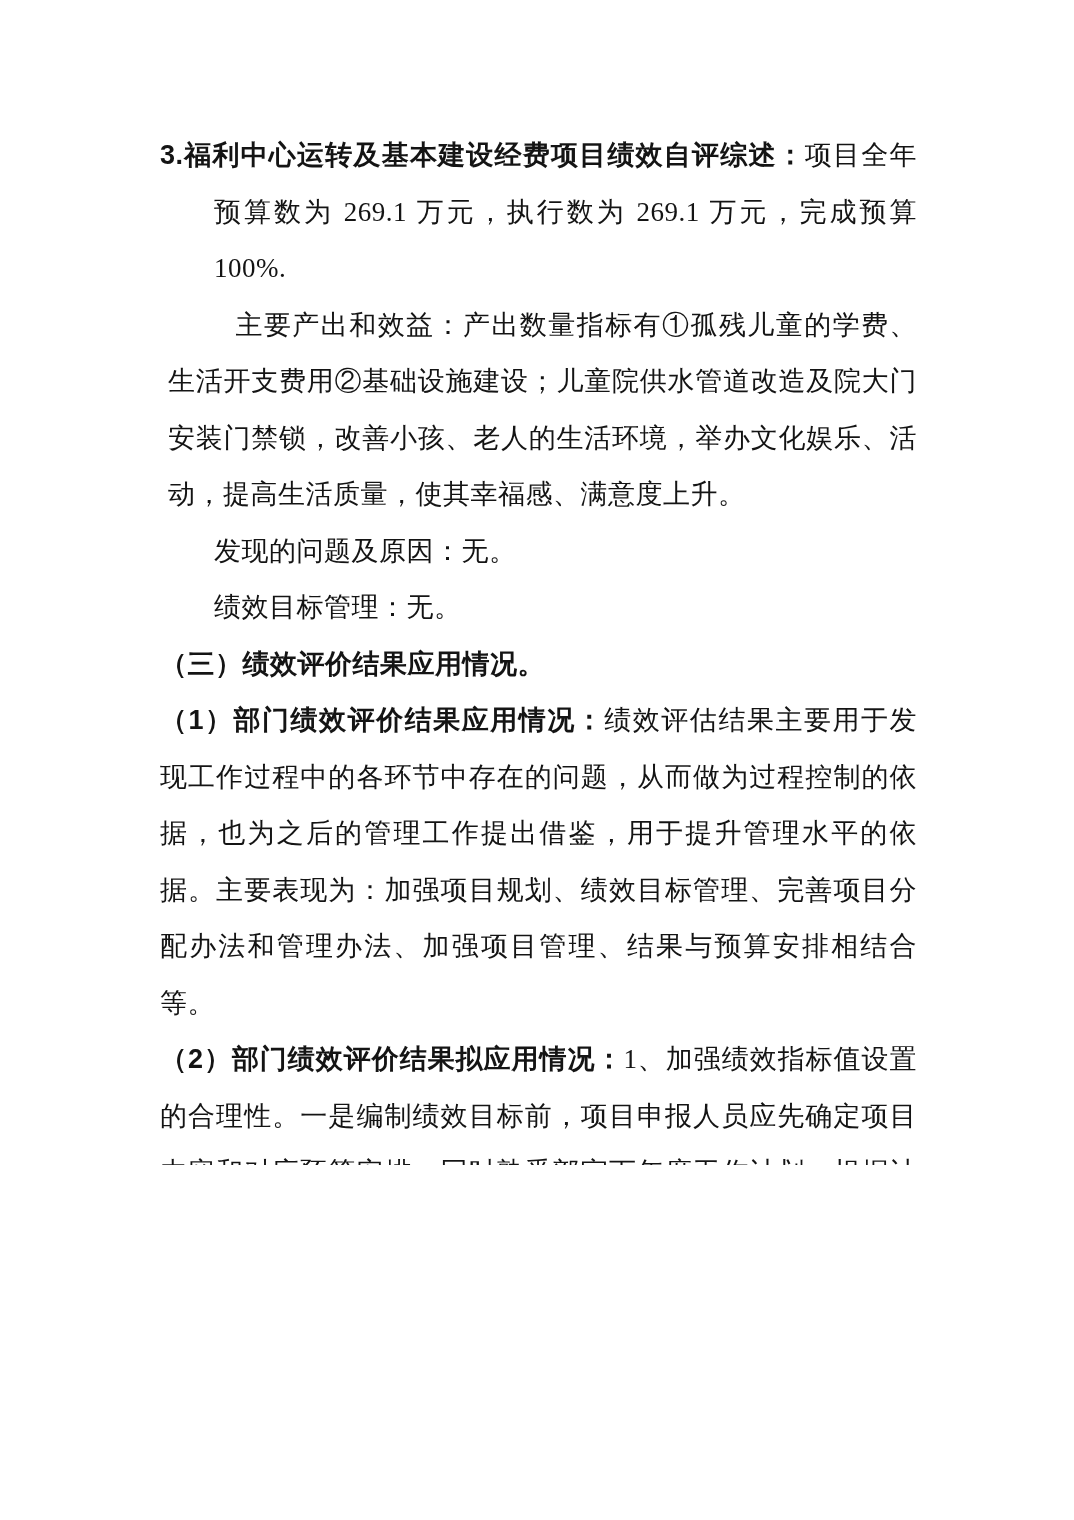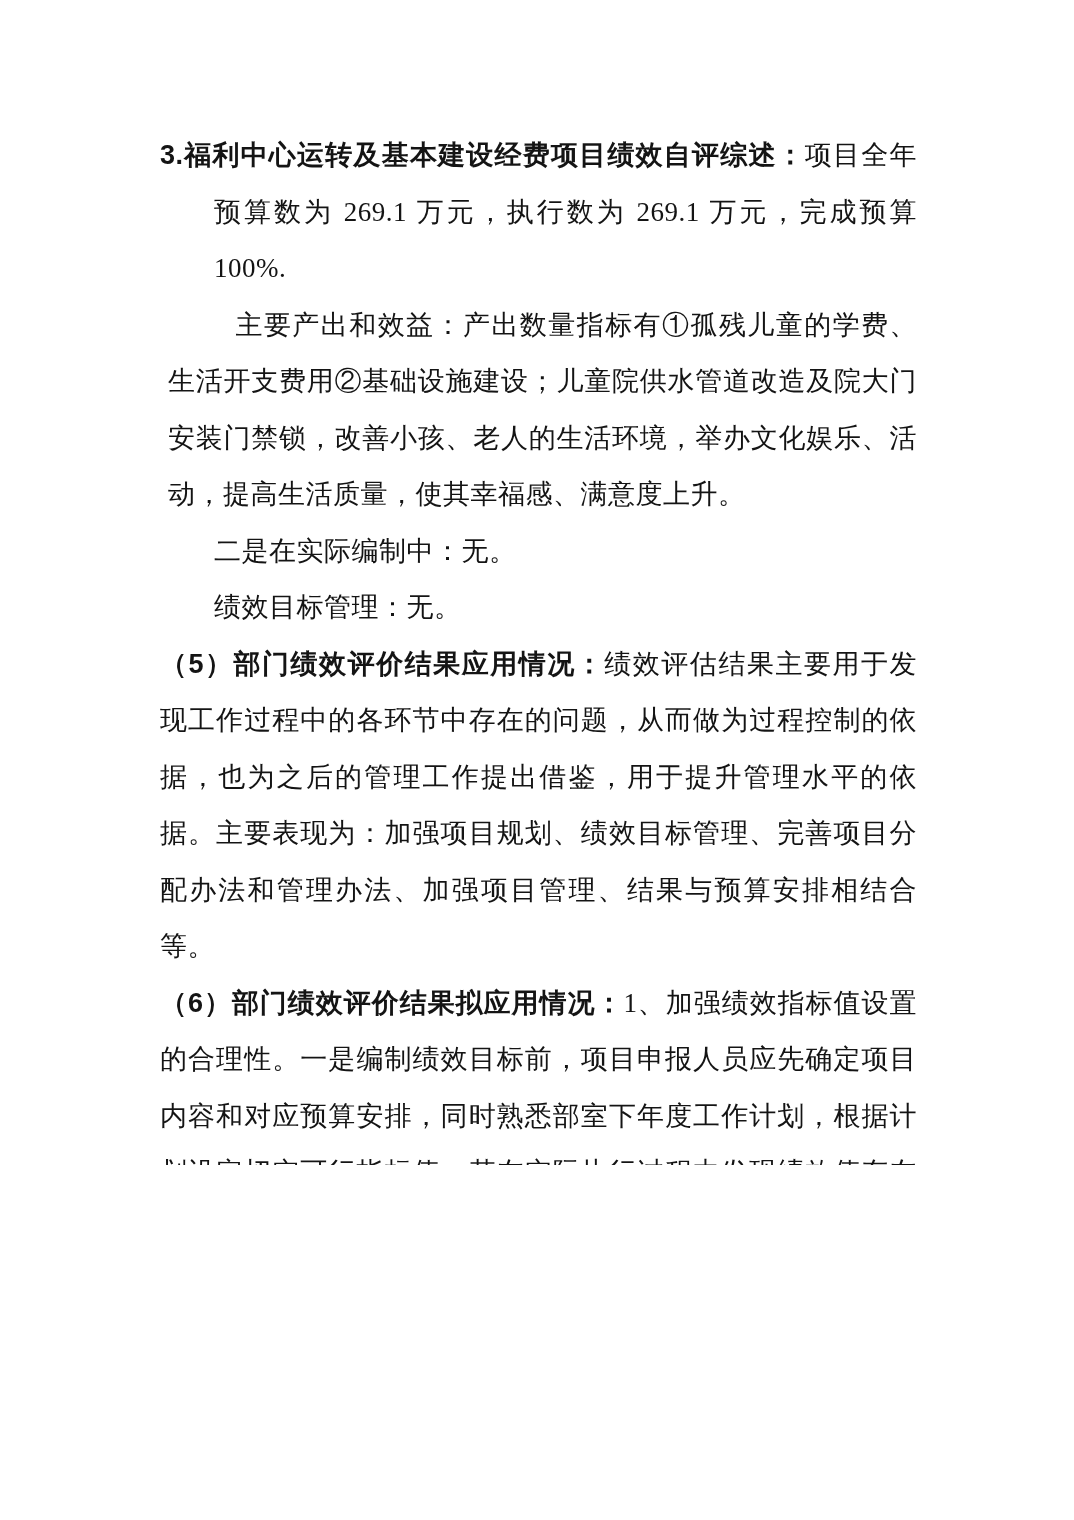--- a/index.html
+++ b/index.html
@@ -62,27 +62,28 @@
 </head>
 <body>
 
 <div class="page">
   <div class="content">
 
     <p class="para hang-indent"><span class="lead">3.福利中心运转及基本建设经费项目绩效自评综述：</span><span>项目全年预算数为 269.1 万元，执行数为 269.1 万元，完成预算 100%.</span></p>
 
     <p class="para indent-25"><span>主要产出和效益：产出数量指标有①孤残儿童的学费、生活开支费用②基础设施建设；儿童院供水管道改造及院大门安装门禁锁，改善小孩、老人的生活环境，举办文化娱乐、活动，提高生活质量，使其幸福感、满意度上升。</span></p>
 
-    <p class="para indent-2"><span>二是在实际编制中：无。</span></p>
+    <p class="para indent-2"><span>发现的问题及原因：无。</span></p>
 
     <p class="para indent-2"><span>绩效目标管理：无。</span></p>
 
+    <p class="para no-indent"><span class="lead">（三）绩效评价结果应用情况。</span><span></span></p>
 
-    <p class="para no-indent"><span class="lead">（5）部门绩效评价结果应用情况：</span><span>绩效评估结果主要用于发现工作过程中的各环节中存在的问题，从而做为过程控制的依据，也为之后的管理工作提出借鉴，用于提升管理水平的依据。主要表现为：加强项目规划、绩效目标管理、完善项目分配办法和管理办法、加强项目管理、结果与预算安排相结合等。</span></p>
+    <p class="para no-indent"><span class="lead">（1）部门绩效评价结果应用情况：</span><span>绩效评估结果主要用于发现工作过程中的各环节中存在的问题，从而做为过程控制的依据，也为之后的管理工作提出借鉴，用于提升管理水平的依据。主要表现为：加强项目规划、绩效目标管理、完善项目分配办法和管理办法、加强项目管理、结果与预算安排相结合等。</span></p>
 
-    <p class="para no-indent"><span class="lead">（6）部门绩效评价结果拟应用情况：</span><span>1、加强绩效指标值设置的合理性。一是编制绩效目标前，项目申报人员应先确定项目内容和对应预算安排，同时熟悉部室下年度工作计划，根据计划设定切实可行指标值；若在实际执行过程中发现绩效值存在较大偏差，及时调整并在以后年度设置绩效指标值时特别关注。二是在实际编制中，如设置的绩效指标与合同信息相关，需准确了解合同中重要数据，特别是以前年度签订的且有效期较长的合同。2、规范项目资金调剂程序及项目资金核算。年度预算批复后，原则</span></p>
+    <p class="para no-indent"><span class="lead">（2）部门绩效评价结果拟应用情况：</span><span>1、加强绩效指标值设置的合理性。一是编制绩效目标前，项目申报人员应先确定项目内容和对应预算安排，同时熟悉部室下年度工作计划，根据计划设定切实可行指标值；若在实际执行过程中发现绩效值存在较大偏差，及时调整并在以后年度设置绩效指标值时特别关注。二是在实际编制中，如设置的绩效指标与合同信息相关，需准确了解合同中重要数据，特别是以前年度签订的且有效期较长的合同。2、规范项目资金调剂程序及项目资金核算。年度预算批复后，原则</span></p>
 
   </div>
 
   <div class="footer">
     <span class="page-number">23</span>
   </div>
 </div>
 
 </body></html>

